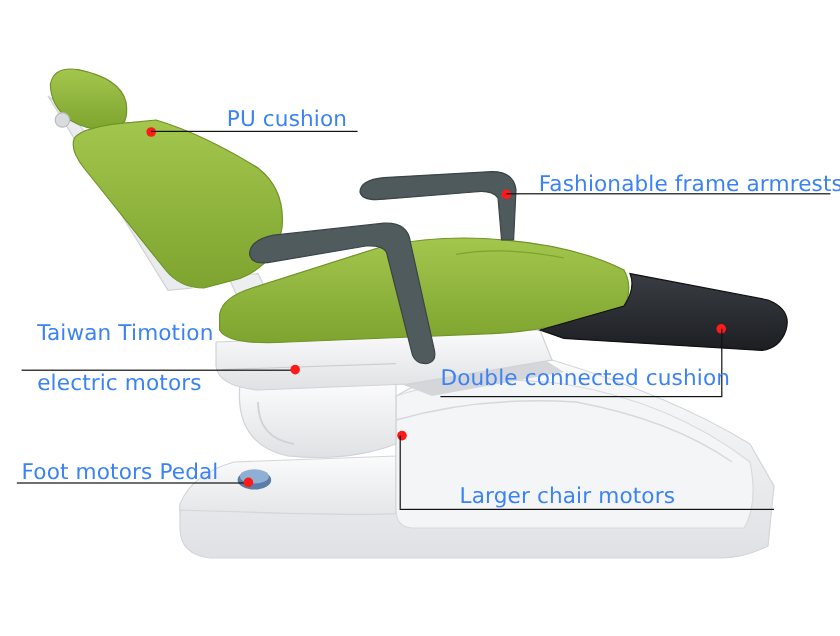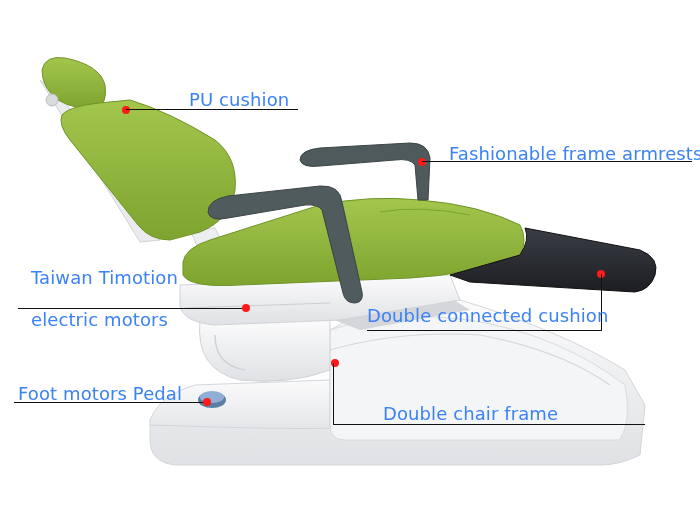--- a/index.html
+++ b/index.html
@@ -111,15 +111,15 @@
   <div class="line" style="left:367px; top:330px; width:235px; height:1px;"></div>
   <div class="label" style="left:367px; top:307px;">Double connected cushion</div>
 
   <div class="label" style="left:18px; top:385px;">Foot motors Pedal</div>
   <div class="line" style="left:14px; top:402px; width:193px; height:1px;"></div>
   <div class="dot" style="left:207px; top:402px;"></div>
 
   <div class="dot" style="left:335px; top:363px;"></div>
   <div class="line" style="left:333px; top:363px; width:1px; height:61px;"></div>
   <div class="line" style="left:333px; top:424px; width:312px; height:1px;"></div>
-  <div class="label" style="left:383px; top:405px;">Double chair frame</div>
+  <div class="label" style="left:383px; top:405px;">Larger chair motors</div>
 
 </div>
 
 </body></html>

